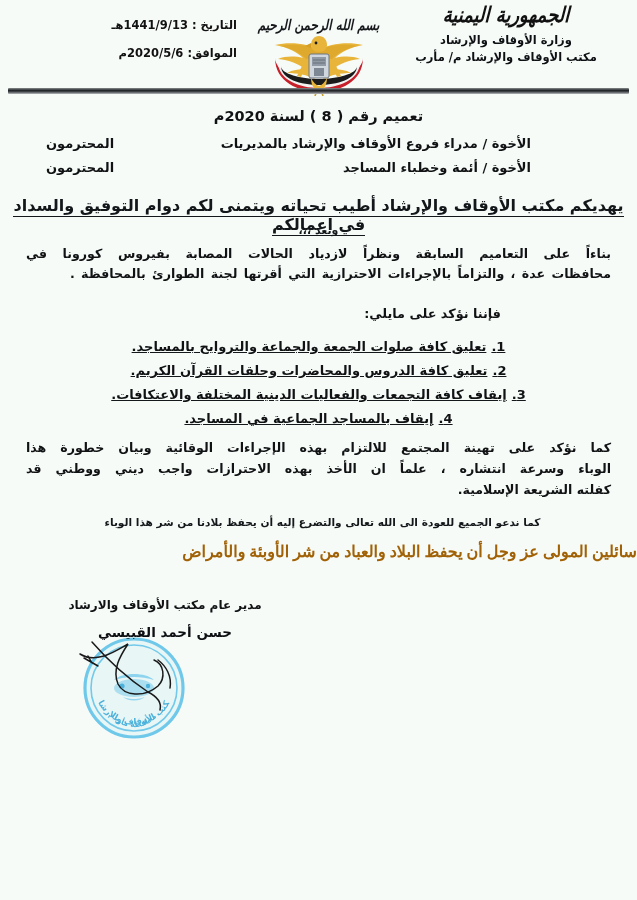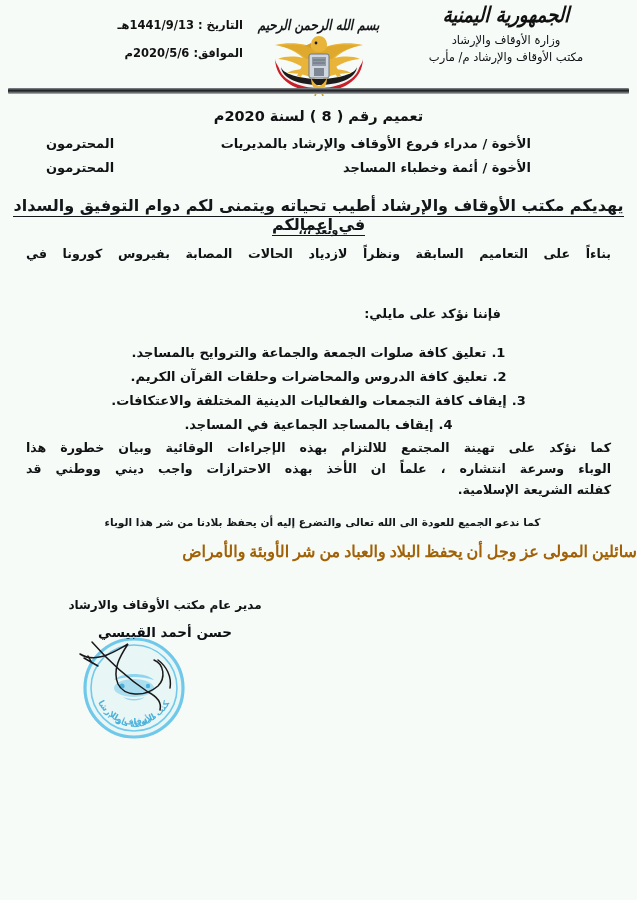--- a/index.html
+++ b/index.html
@@ -44,30 +44,30 @@
     font-weight: 600;
     letter-spacing: -0.5px;
     color: #111;
     transform: scaleY(1.18) skewX(-3deg);
     transform-origin: center;
     margin-bottom: 6px;
     white-space: nowrap;
   }
   .hdr-line {
     font-size: 11.5px;
-    font-weight: normal;
+    font-weight: bold;
     color: #0e1013;
     margin-top: 3px;
     white-space: nowrap;
   }
 
   .hdr-left {
     position: absolute;
     top: 18px;
-    left: 28px;
+    left: 22px;
     width: 215px;
     text-align: left;
   }
   .date-row {
     font-size: 11.5px;
     font-weight: bold;
     color: #111;
     margin-bottom: 14px;
     white-space: nowrap;
     direction: rtl;
@@ -204,22 +204,23 @@
     color: #101214;
   }
 
   
   .list {
     position: absolute;
     top: 330px;
     right: 0;
     left: 0;
     list-style: none;
-    margin: 16px;
+    margin: 10px;
     padding: 0;
+    text-decoration: underline;
   }
   .list li {
     font-size: 13px;
     font-weight: bold;
     color: #101214;
     line-height: 1.0;
     margin-bottom: 11px;
     text-align: center;
     white-space: nowrap;
   }
@@ -385,20 +386,21 @@
   </div>
 
   <div class="greeting">
     <span>يهديكم مكتب الأوقاف والإرشاد أطيب تحياته ويتمنى لكم دوام التوفيق والسداد في اعمالكم</span>
   </div>
 
   <div class="wabad">وبعد ،،،</div>
 
   <div class="body-para">
     <span class="l1">بناءاً على التعاميم السابقة ونظراً لازدياد الحالات المصابة بفيروس كورونا في</span>
+    <span class="l2">محافظات عدة ، والتزاماً بالإجراءات الاحترازية التي أقرتها لجنة الطوارئ بالمحافظة .</span>
   </div>
 
   <div class="leadin">فإننا نؤكد على مايلي:</div>
 
   <ol class="list">
     <li>
       <span class="num">1.</span><span>تعليق كافة صلوات الجمعة والجماعة والتروايح بالمساجد.</span>
     </li>
     <li>
       <span class="num">2.</span><span>تعليق كافة الدروس والمحاضرات وحلقات القرآن الكريم.</span>

